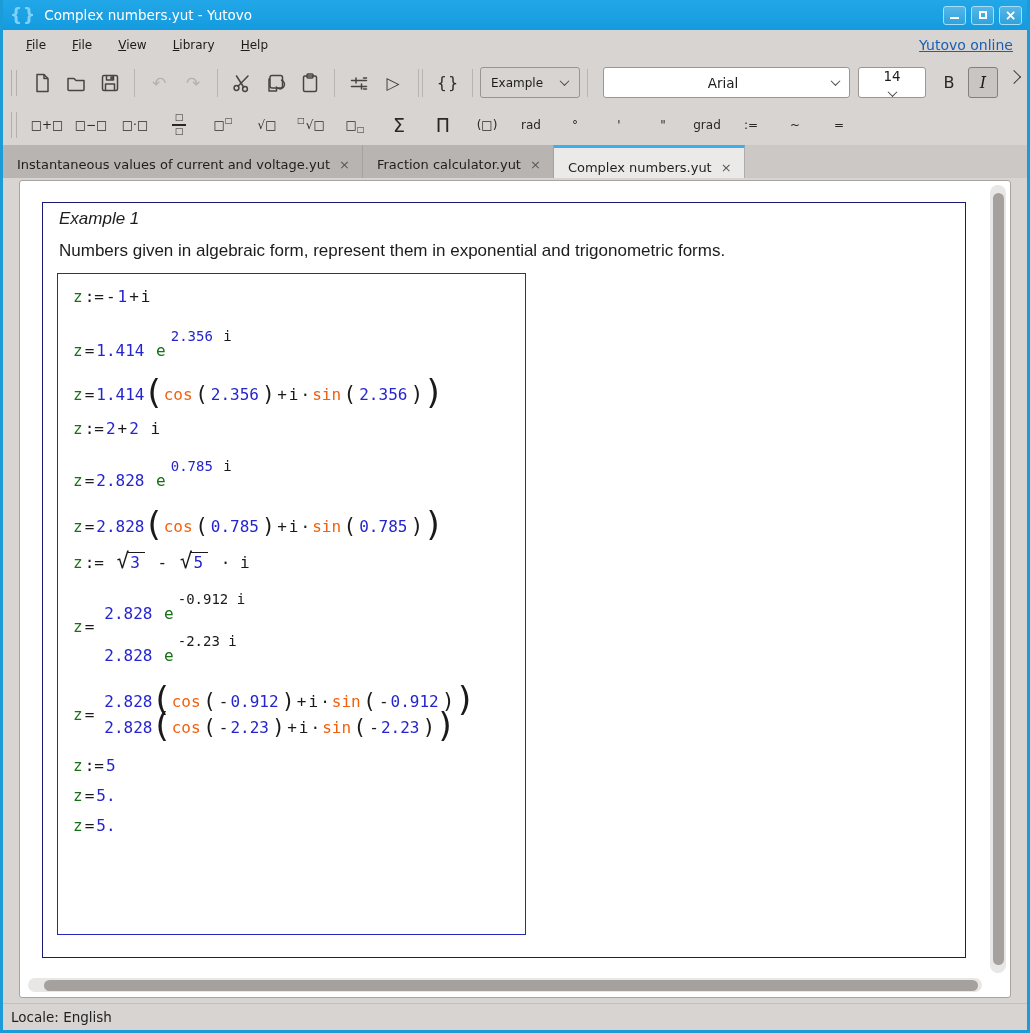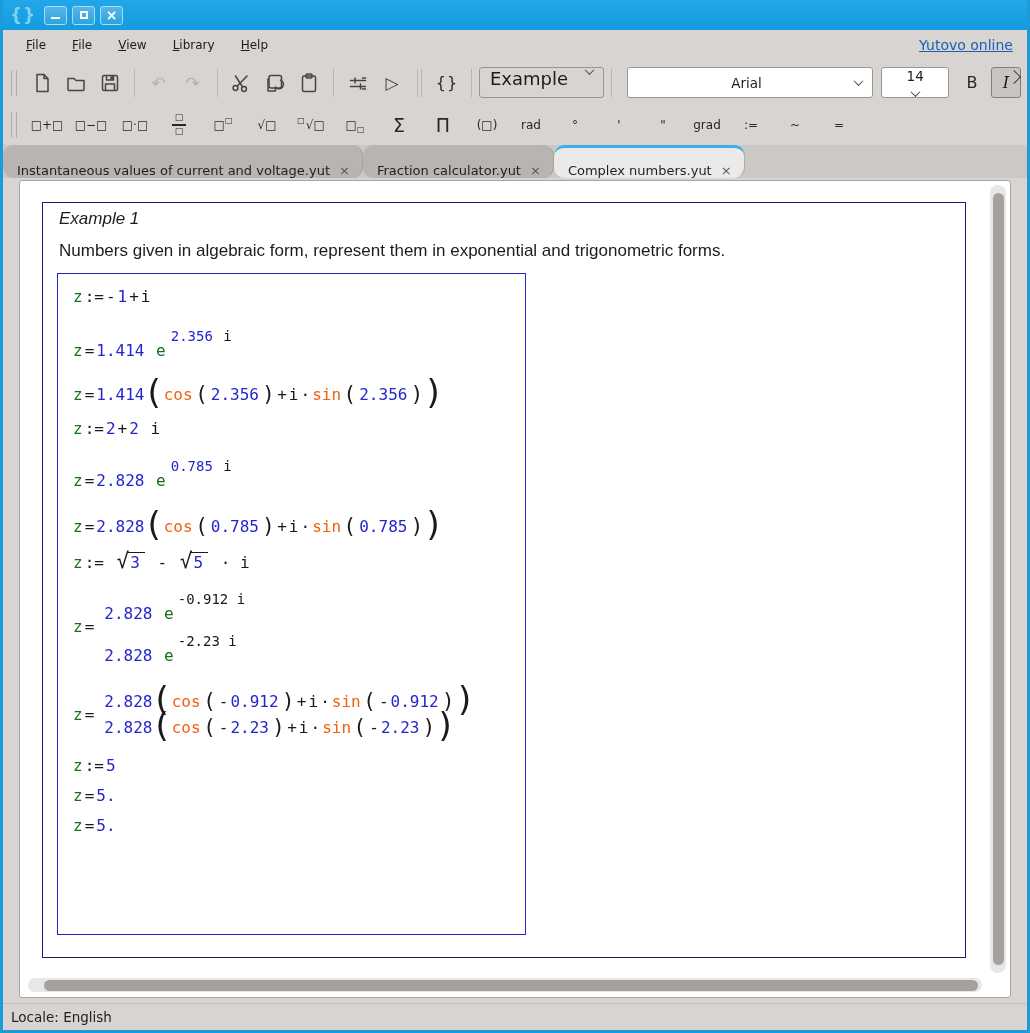--- a/index.html
+++ b/index.html
@@ -34,21 +34,21 @@
   .handle { width:6px; height:26px; border-left:1px solid #b3b0ad; border-right:1px solid #b3b0ad; margin:0 8px 0 2px; }
   .tbtn { width:34px; height:34px; display:flex; align-items:center; justify-content:center; border-radius:3px; cursor:pointer; }
   .tbtn svg { display:block; }
   .sep { width:1px; height:28px; background:#b7b4b1; margin:0 7px; }
   .dsep { width:5px; height:28px; border-left:1px solid #b7b4b1; border-right:1px solid #b7b4b1; margin:0 8px; }
   .glyphbtn { font-size:17px; color:#3c3a39; }
   .disabled { color:#b4b1ae !important; }
   .braces { font-size:16px; color:#2e2c2b; letter-spacing:1px; }
 
   .dropbtn { height:31px; min-width:100px; border:1px solid #999591; border-radius:3px;
-             display:flex; padding:0 10px; gap:18px; font-size:18px; background:#d8d4d1; cursor:pointer; }
+             display:flex; align-items:center; padding:0 10px; gap:18px; font-size:12px; background:#d8d4d1; cursor:pointer; }
   .combo { height:31px; background:#fff; border:1px solid #9a9692; border-radius:3px;
            display:flex; align-items:center; padding:0 10px; font-size:13.5px; cursor:pointer; }
   .combo-font { width:247px; margin-left:8px; }
   .combo-size { width:68px; margin-left:8px;flex-direction:column; }
   .combo .lbl { flex:1;text-align:center; }
   .chev-down { width:7px; height:7px; border-right:1.6px solid #4a4846; border-bottom:1.6px solid #4a4846;
                transform:rotate(45deg) translate(-1px,-1px); flex:none; }
   .boldbtn { width:30px; height:31px; display:flex; align-items:center; justify-content:center;
              font-size:16px; color:#2a2827; margin-left:8px; cursor:pointer; }
   .italbtn { width:30px; height:31px; display:flex; align-items:center; justify-content:center;
@@ -63,22 +63,22 @@
              font-size:12px; color:#2a2827; margin:0 5px; cursor:pointer; white-space:pre; }
   .mtb-sup { font-size:8px; transform:translateY(-5px); }
   .mtb-sub { font-size:8px; transform:translateY(4px); }
   .mtb-presup { font-size:8px; transform:translateY(-5px); margin-right:1px; }
   .big-glyph { font-size:19px; }
   .frv { display:flex; flex-direction:column; align-items:center; font-size:9px; line-height:1.1; }
   .frbar { width:14px; height:1.4px; background:#2a2827; margin:1.5px 0; }
 
   
   .tabbar { position:absolute; left:0; right:0; top:145px; height:33px; background:#cbc8c5; display:flex; align-items:flex-end; }
-  .tab { height:33px; display:flex; align-items:flex-end; padding:12px 12px 0 14px; font-size:13px;
-         background:#b8b4b1; border-right:1px solid #a5a19e; cursor:pointer; color:#1f1f1f;border-radius:11px; }
+  .tab { height:33px; display:flex; align-items:flex-start; padding:12px 12px 0 14px; font-size:13px;
+         background:#b8b4b1; border-right:1px solid #a5a19e; cursor:pointer; color:#1f1f1f; }
   .tab.active { background:#eceae8; border-top:3px solid #3daee9; border-right:1px solid #b0aca9; }
   .tab-close { margin-left:9px; color:#5a5856; font-size:13px; cursor:pointer; }
 
   
   .doc-frame { position:absolute; left:16px; right:16px; top:180px; height:818px;
                background:#ffffff; border:1px solid #a7a4a1; border-radius:3px;text-decoration:underline; }
   .vscroll { position:absolute; top:4px; right:4px; bottom:24px; width:16px; background:#e9e7e5; border-radius:8px; }
   .vthumb { position:absolute; left:2.5px; top:8px; bottom:8px; width:11px; background:#a5a19e; border-radius:6px; }
   .hscroll { position:absolute; left:8px; right:28px; bottom:5px; height:14px; background:#e9e7e5; border-radius:7px; }
   .hthumb { position:absolute; left:16px; right:4px; top:1.5px; height:11px; background:#a5a19e; border-radius:6px; }
@@ -116,20 +116,21 @@
   .statusbar { position:absolute; left:0; right:0; bottom:0; height:27px; border-top:1px solid #c2bfbc;
                display:flex; align-items:center; padding:0 8px; font-size:13.5px; color:#1f1f1f; }
 </style>
 </head>
 <body>
 
 <div class="window">
 
   <div class="titlebar">
     <span class="tb-logo">{}</span>
+    <span class="tb-title">Complex numbers.yut - Yutovo</span>
     <span class="tb-btns">
       <span class="wbtn">
           <span class="wb-min-bar"></span>
         </span>
       <span class="wbtn">
           <span class="wb-max-box"></span>
         </span>
       <span class="wbtn">
           <span class="wb-close-x">×</span>
         </span>

